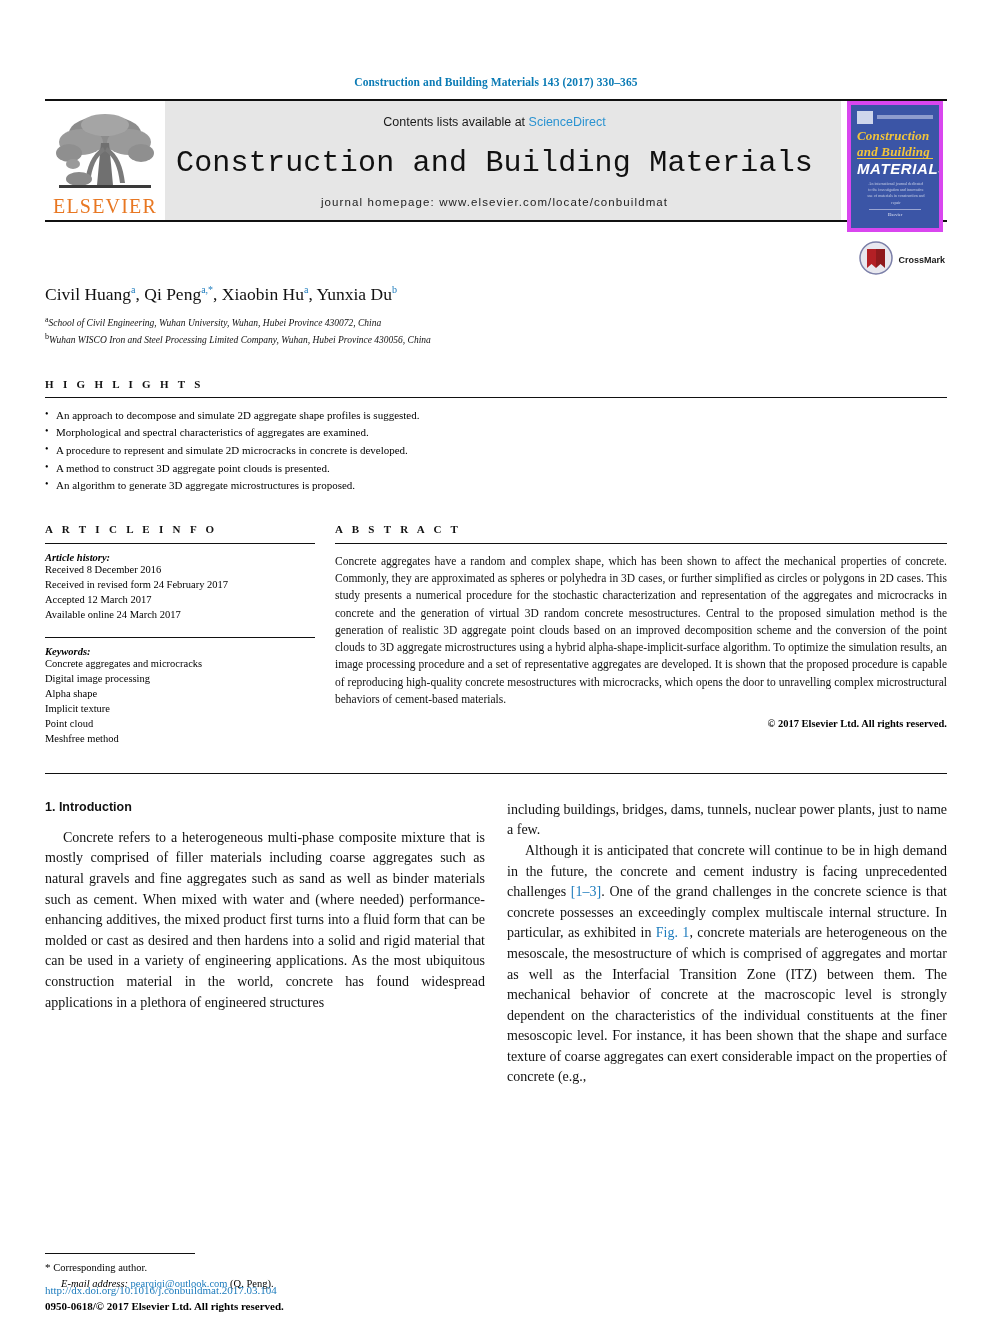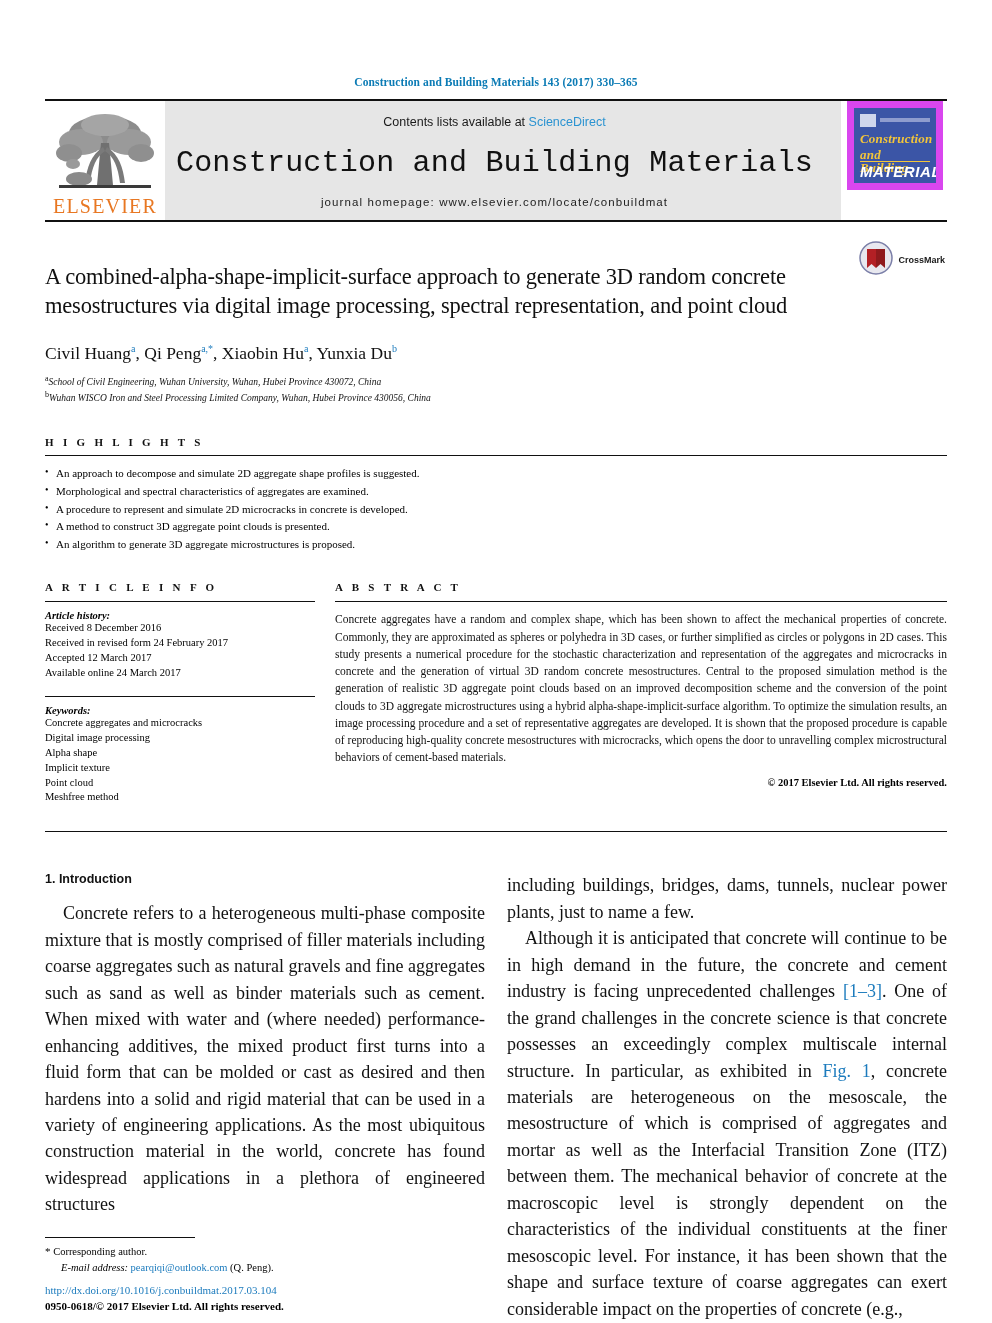--- a/index.html
+++ b/index.html
@@ -97,23 +97,23 @@
   .cover-thumb {
     flex: 0 0 100px;
     width: 100px;
     margin-left: 6px;
     position: relative;
   }
   .cover-inner {
     position: absolute;
     left: 0; top: 0;
     width: 96px;
-    height: 89px;
+    height: 131px;
     background: #3b55a6;
-    border: 7px solid #d946ef;
+    border: 4px solid #d946ef;
     box-sizing: border-box;
     overflow: hidden;
   }
   .cover-elsbar {
     position:absolute; left:6px; top:6px; width:16px; height:13px;
     background:#cfd6ec;
   }
   .cover-topline {
     position:absolute; left:26px; top:10px; right:6px; height:4px;
     background:#8e9cce;
@@ -261,50 +261,50 @@
     margin-top: 10px;
     font-size: 10.5px;
     text-align: right;
     font-weight: bold;
   }
 
   
   .body-rule { border-top: 1px solid #111; margin-top: 26px; }
   .body-cols {
     display: flex;
-    margin-top: 40px;
+    margin-top: 26px;
     gap: 22px;
   }
   .bcol { flex: 1 1 0; }
   .body-h2 {
     font-family: "Liberation Sans", sans-serif;
     font-weight: bold;
     font-size: 12.5px;
     margin: 0 0 14px 0;
     color: #111;
   }
   .body-p {
-    font-size: 18px;
+    font-size: 14px;
     line-height: 1.47;
     text-align: justify;
     margin: 0;
     text-indent: 18px;
     color: #111;
   }
   .body-p.no-indent { text-indent: 0; }
   a.ref, .ref {
     color: #1c7bbd;
     text-decoration: none;
   }
 
   
   .footnote {
     position: absolute;
     left: 45px;
-    bottom: 48px;
+    bottom: 32px;
     width: 420px;
   }
   .foot-rule {
     border-top: 1px solid #111;
     width: 150px;
     margin-bottom: 6px;
   }
   .foot-line {
     font-size: 10.5px;
     line-height: 1.45;
@@ -383,21 +383,20 @@
       <span>
         <svg width="34" height="34" viewBox="0 0 34 34" aria-hidden="true">
           <circle cx="17" cy="17" r="16" fill="#e8e8ef" stroke="#7b7fa8" stroke-width="1.5"></circle>
           <path d="M8 8 H17 V27 L12.5 23 L8 27 Z" fill="#b32025"></path>
           <path d="M17 8 H26 V27 L21.5 23 L17 27 Z" fill="#8f1a1d"></path>
         </svg>
       </span>
       <span class="crossmark-label">CrossMark</span>
     </div>
 
-    <h1 class="article-title">A combined-alpha-shape-implicit-surface approach to generate 3D random concrete mesostructures via digital image processing, spectral representation, and point cloud</h1>
 
     <div class="authors">
       <span><span>Civil Huang</span><sup>a</sup></span>,
       <span><span>Qi Peng</span><sup>a,*</sup></span>,
       <span><span>Xiaobin Hu</span><sup>a</sup></span>,
       <span><span>Yunxia Du</span><sup>b</sup></span>
     </div>
 
     <div class="affil">
       <div><sup>a</sup><span>School of Civil Engineering, Wuhan University, Wuhan, Hubei Province 430072, China</span></div>

